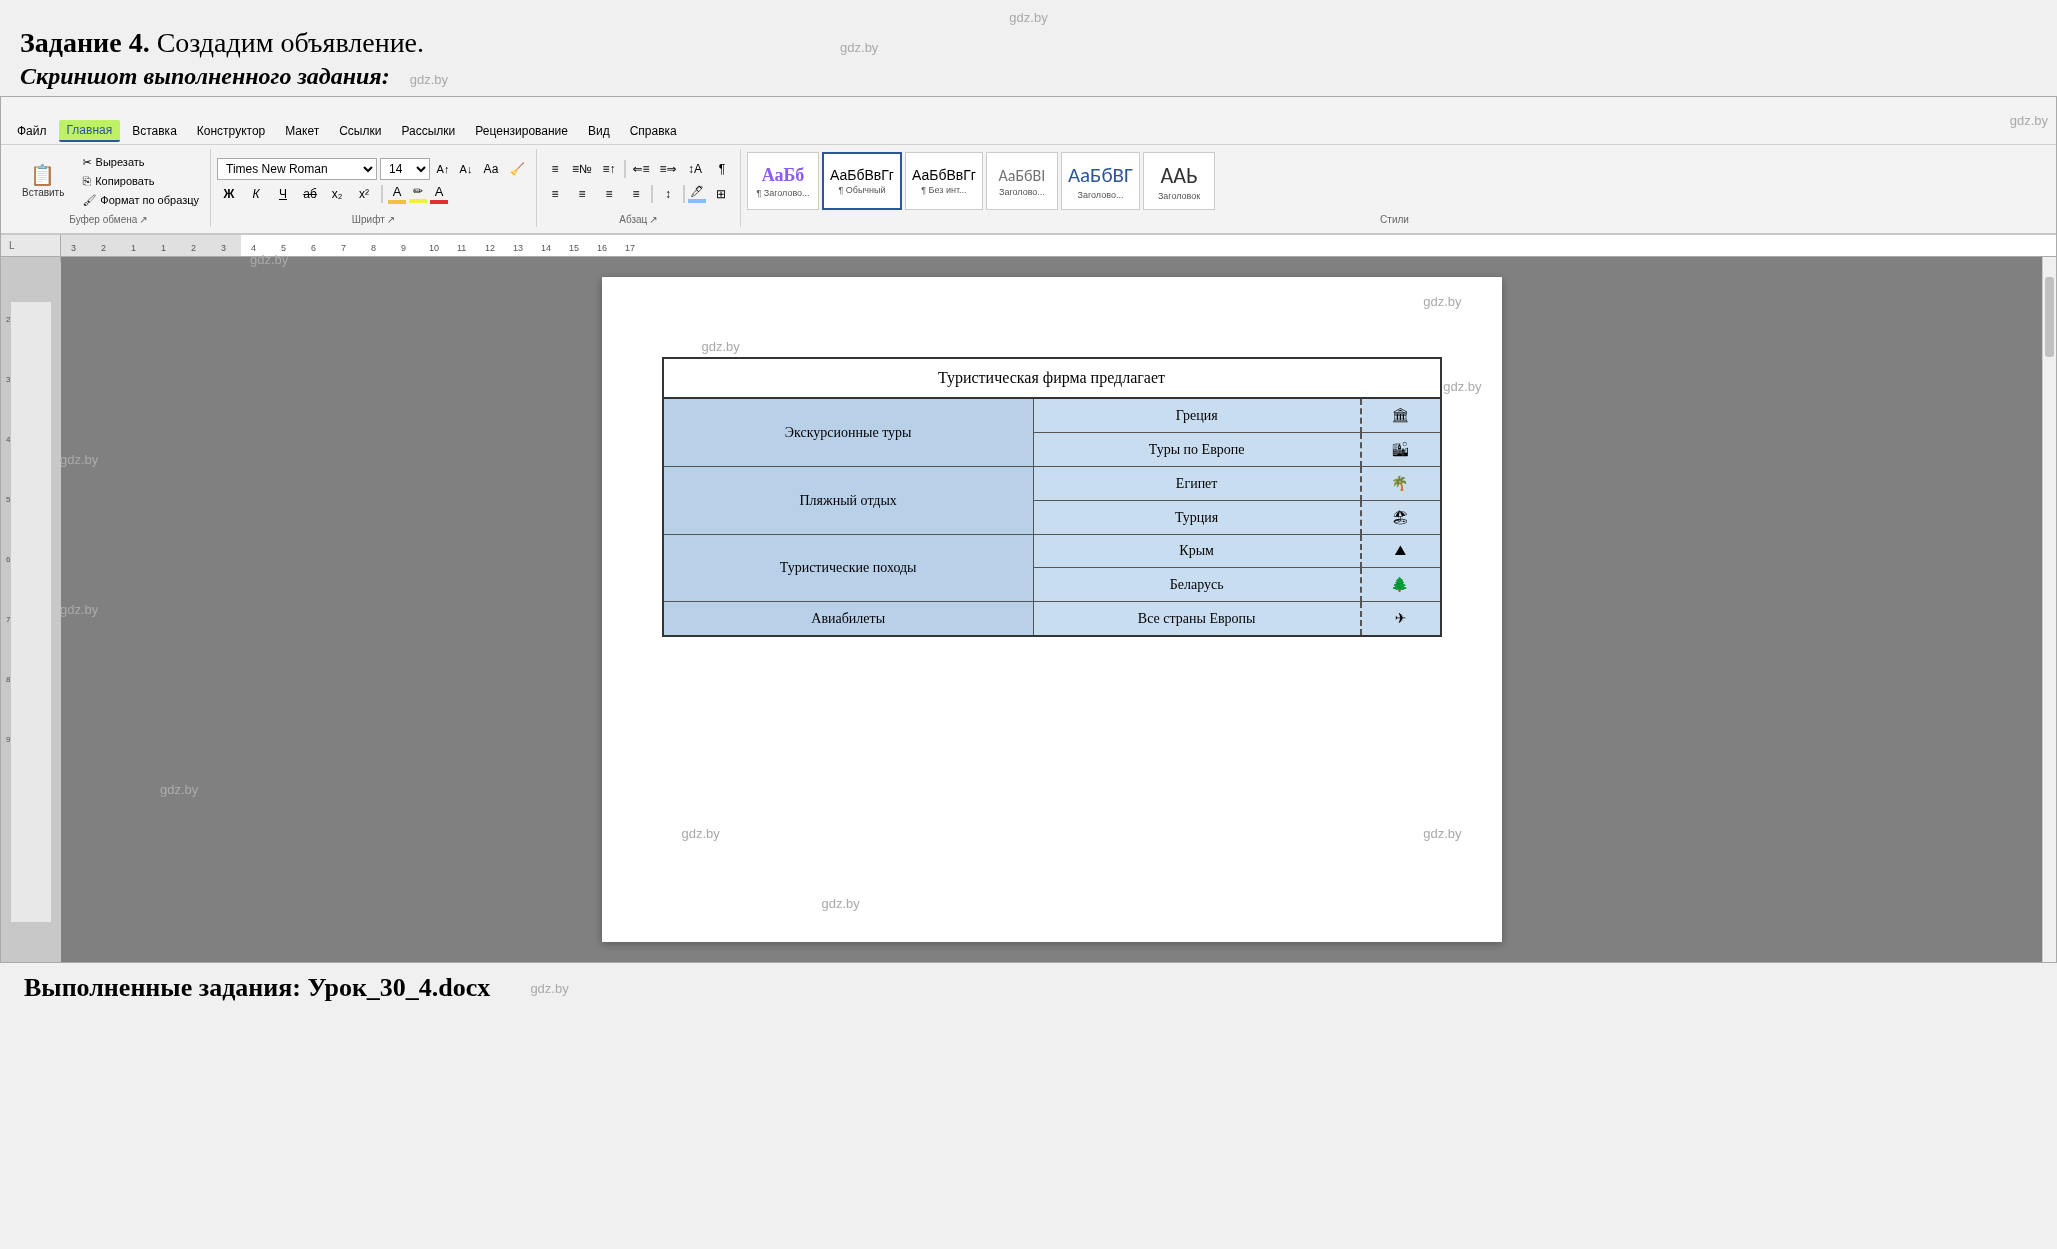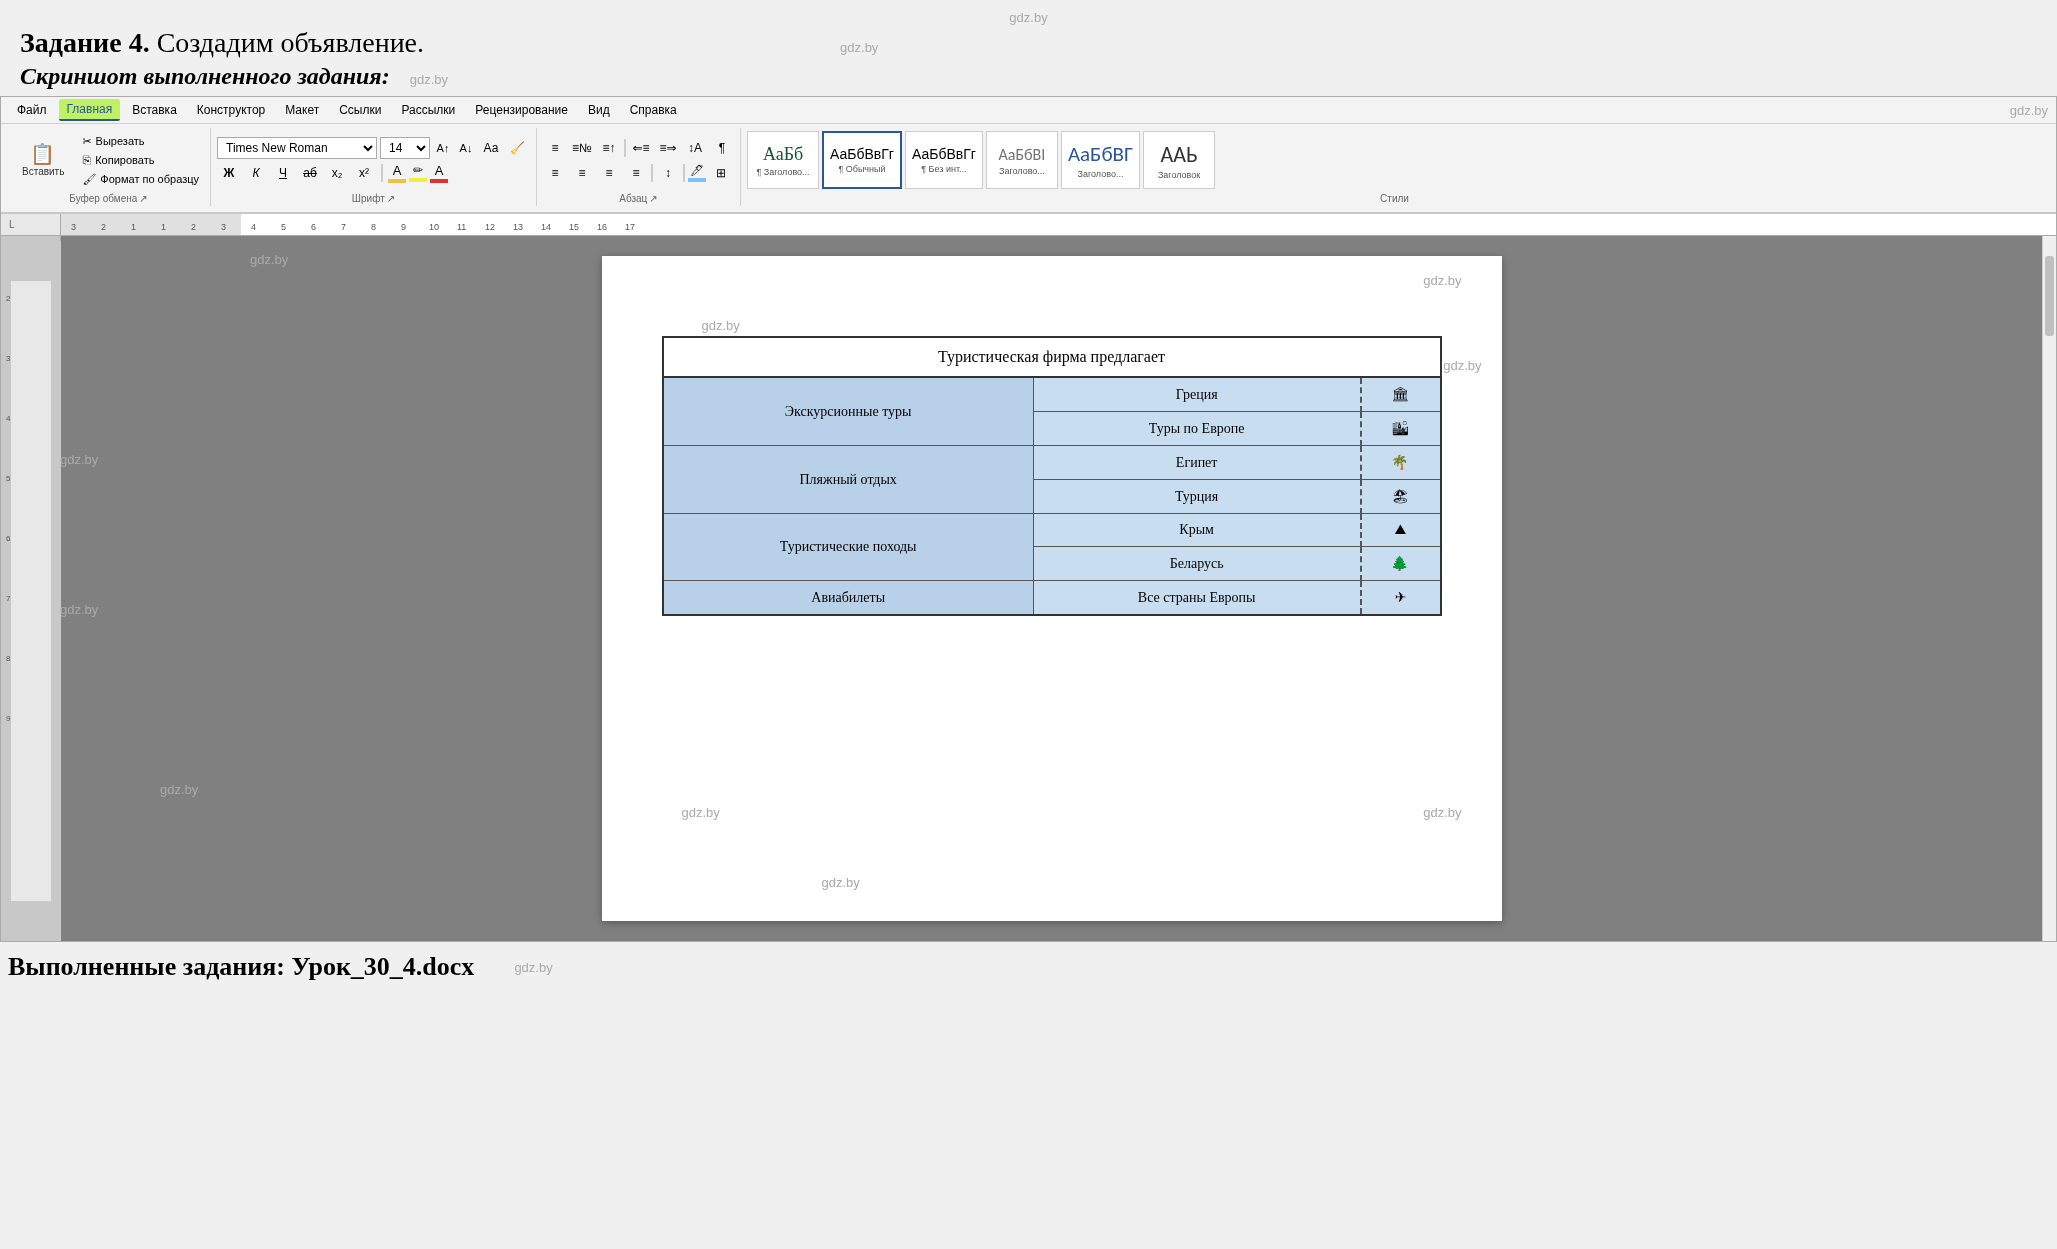--- a/index.html
+++ b/index.html
@@ -59,20 +59,21 @@
       padding: 2px 8px;
       gap: 4px;
       font-size: 12px;
       font-family: Arial, sans-serif;
     }
     .menu-item {
       padding: 3px 8px;
       cursor: pointer;
       border-radius: 2px;
       color: #000;
+      margin-top: 21px;
     }
     .menu-item.active {
       background: #bef264;
       border-bottom: 2px solid #2b579a;
       color: #2b579a;
       font-weight: normal;
     }
 
     
     .ribbon {
@@ -359,21 +360,21 @@
       vertical-align: middle;
     }
 
     .dashed-left {
       border-left: 2px dashed #555 !important;
     }
 
     
     .bottom-area {
       background: #f0f0f0;
-      padding: 10px 8px;
+      padding: 10px 24px;
     }
 
     .completion-text {
       font-size: 26px;
       font-weight: bold;
       font-family: 'Times New Roman', serif;
       color: #000;
     }
 
     .scrollbar-v {
@@ -559,21 +560,21 @@
       <div class="ribbon-group-label">
         <span>Абзац</span>
         <span class="expand-arrow">↗</span>
       </div>
     </div>
 
     <div class="ribbon-group" style="border-right:none; flex:1;">
       <div class="ribbon-group-content" style="flex-wrap:wrap; gap:3px;">
 
         <div class="style-box">
-          <div style="font-size:18px; font-weight:normal; font-family:'Times New Roman',serif; color:#14532d;">АаБб</div>
+          <div style="font-size:18px; font-weight:bold; font-family:'Times New Roman',serif; color:#8b5cf6;">АаБб</div>
           <div class="style-label">¶ Заголово...</div>
         </div>
 
         <div class="style-box" style="border:2px solid #2b579a;">
           <div style="font-size:14px; font-family:Arial,sans-serif;">АаБбВвГг</div>
           <div class="style-label">¶ Обычный</div>
         </div>
 
         <div class="style-box">
           <div style="font-size:14px; font-family:Arial,sans-serif;">АаБбВвГг</div>

